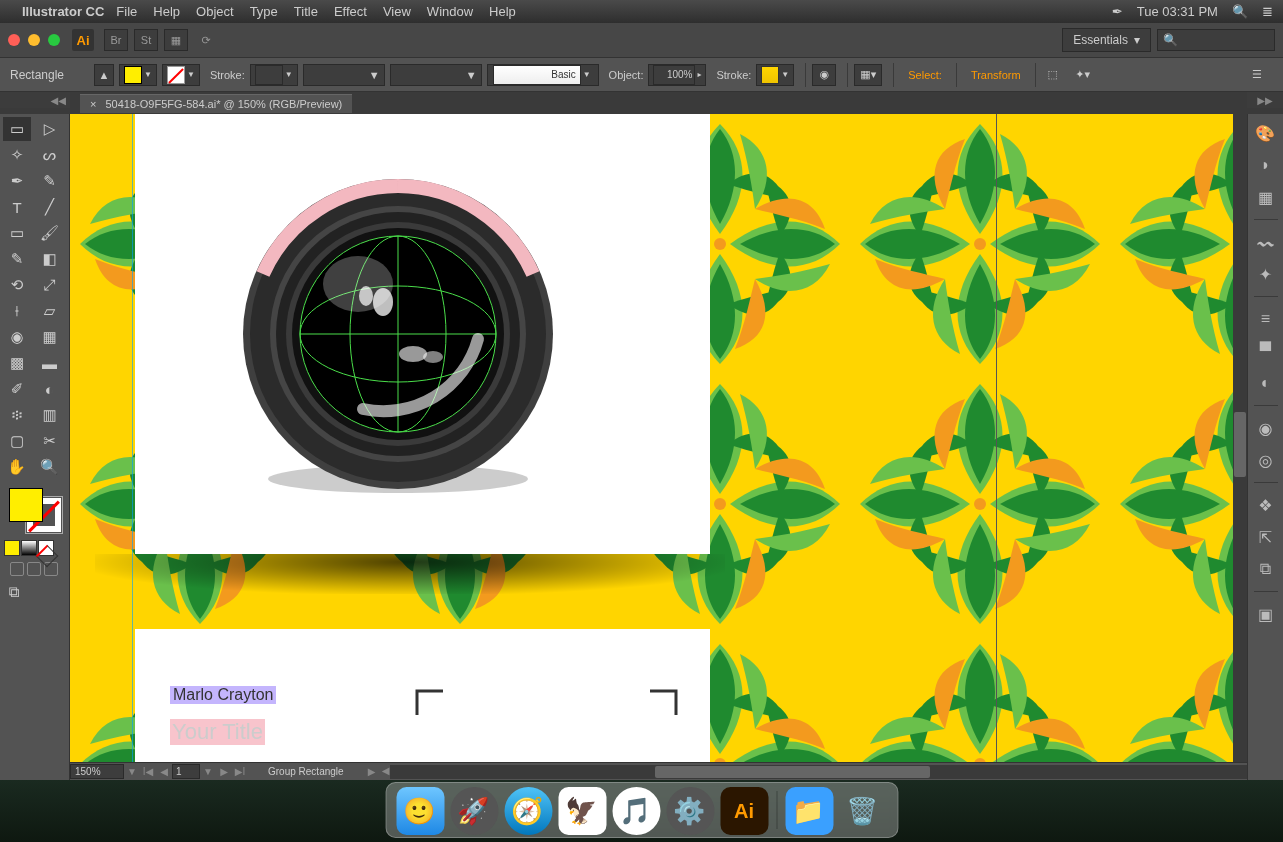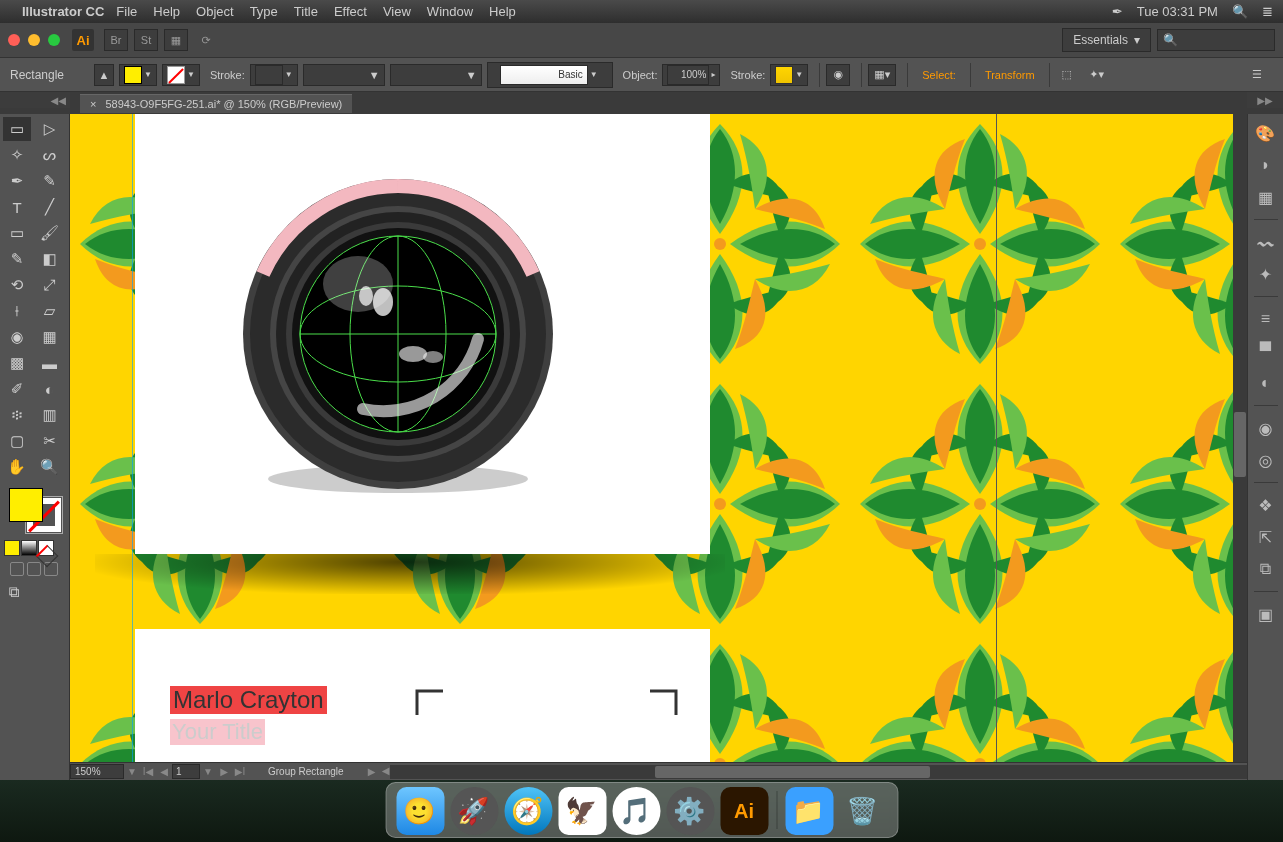--- a/index.html
+++ b/index.html
@@ -58,21 +58,21 @@
 .color-modes div{width:16px;height:16px;border:1px solid #333;}
 .draw-modes { display:flex; gap:3px; padding:4px 10px;}
 .draw-modes div{width:14px;height:14px;border:1px solid #888;border-radius:2px;}
 
 .canvas-area { flex: 1; background: #fff; position: relative; overflow: hidden; }
 .pattern-bg { position:absolute; inset:0; background: #ffd500; }
 .pattern-svg { position:absolute; inset:0; }
 .white-card1 { position:absolute; left:65px; top:0; width:575px; height:440px; background:#fff; }
 .white-card2 { position:absolute; left:65px; top:515px; width:575px; height:230px; background:#fff; }
 .lens { position:absolute; left:168px; top:60px; width:320px; height:320px; }
-.cardname { position:absolute; left:100px; top:572px; font-size:24px; color:#333; background:#ef4444; padding:0 3px;}
+.cardname { position:absolute; left:100px; top:572px; font-size:16px; color:#333; background:#c4b5fd; padding:0 3px;}
 .cardtitle { position:absolute; left:100px; top:605px; font-size:22px; color:#ccc; background:#f8c4cc; padding:0 2px;}
 .cropmarks { position:absolute; left:345px; top:575px; width:263px; }
 .guide-v { position:absolute; top:0; bottom:0; width:1px; background:#00a0ff; left:62px; opacity:.6;}
 .guide-v2 { position:absolute; top:0; bottom:0; width:1px; background:#555; left:926px; }
 .shadow-strip { position:absolute; left:25px; top:440px; width:630px; height:40px; background:radial-gradient(ellipse at 50% 20%, rgba(0,0,0,.7), rgba(0,0,0,0) 75%);}
 
 .right-panels { width: 36px; background: #535353; border-left: 1px solid #333; display:flex; flex-direction:column; align-items:center; padding-top:6px; gap:6px;}
 .right-panels .pbtn { width:26px; height:26px; color:#bbb; font-size:16px; display:flex;align-items:center;justify-content:center; cursor:pointer;}
 .right-panels .sep { width:24px; height:1px; background:#3a3a3a; margin:3px 0;}
 
@@ -148,21 +148,21 @@
       <div class="swatch-none"></div>
       <span style="font-size:8px;margin-left:2px;">▼</span>
     </div>
   <span class="cb-label">Stroke:</span>
   <div class="cb-btn">
       <input class="stroke-input" style="">
       <span style="font-size:8px;margin-left:2px;">▼</span>
     </div>
   <div class="cb-btn" style="width:82px;"><span style="flex:1"></span>▼</div>
   <div class="cb-btn" style="width:92px;"><span style="flex:1"></span>▼</div>
-  <div class="cb-btn" style="padding:12px;text-align:center;">
+  <div class="cb-btn" style="padding:5px;text-align:center;">
       <div class="style-box">Basic</div>
       <span style="font-size:8px;margin:0 2px;">▼</span>
     </div>
   <span class="cb-label">Object:</span>
   <div class="cb-btn">
       <input class="opacity-input" value="100%" style="">
       <span style="font-size:8px;margin-left:2px;">▸</span>
     </div>
   <span class="cb-label">Stroke:</span>
   <div class="cb-btn">
@@ -183,21 +183,21 @@
   <div class="spacer" style="flex:1"></div>
   <div class="cb-btn" style="width:22px;background:none;border:none;">☰</div>
 </div>
 
 <div class="left-expander">◀◀</div>
 <div class="right-expander">▶▶</div>
 
 <div class="doc-tab-bar">
   <div class="doc-tab">
     <span class="close">×</span>
-    <span>58943-O9F5FG-251.ai* @ 150% (RGB/Preview)</span>
+    <span>50418-O9F5FG-584.ai* @ 150% (RGB/Preview)</span>
   </div>
 </div>
 
 <div class="main">
 
   <div class="tool-panel-wrap">
     <div class="tool-grid">
       <div class="tool" style="background:#333;">▭</div>
       <div class="tool">▷</div>
       <div class="tool">✧</div>

